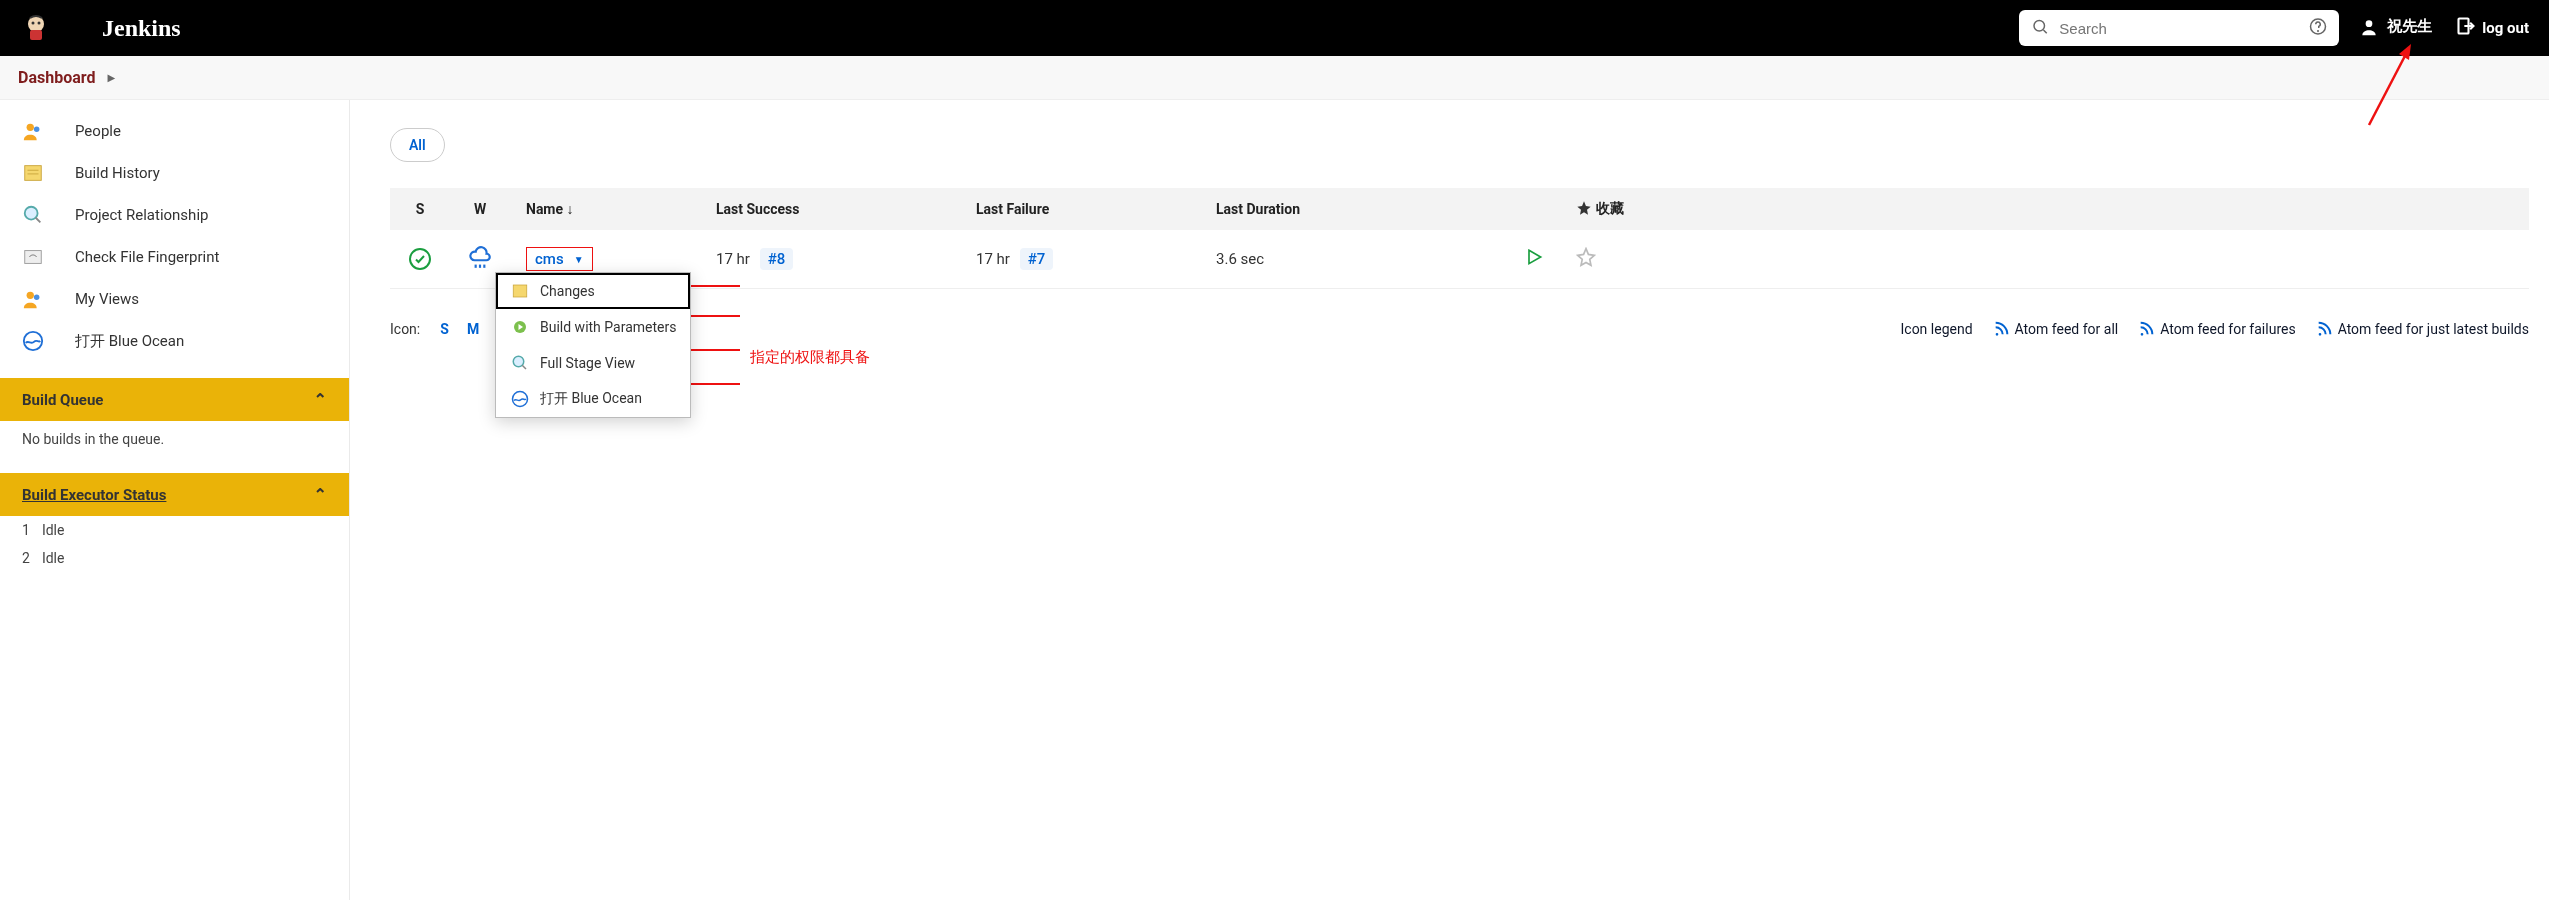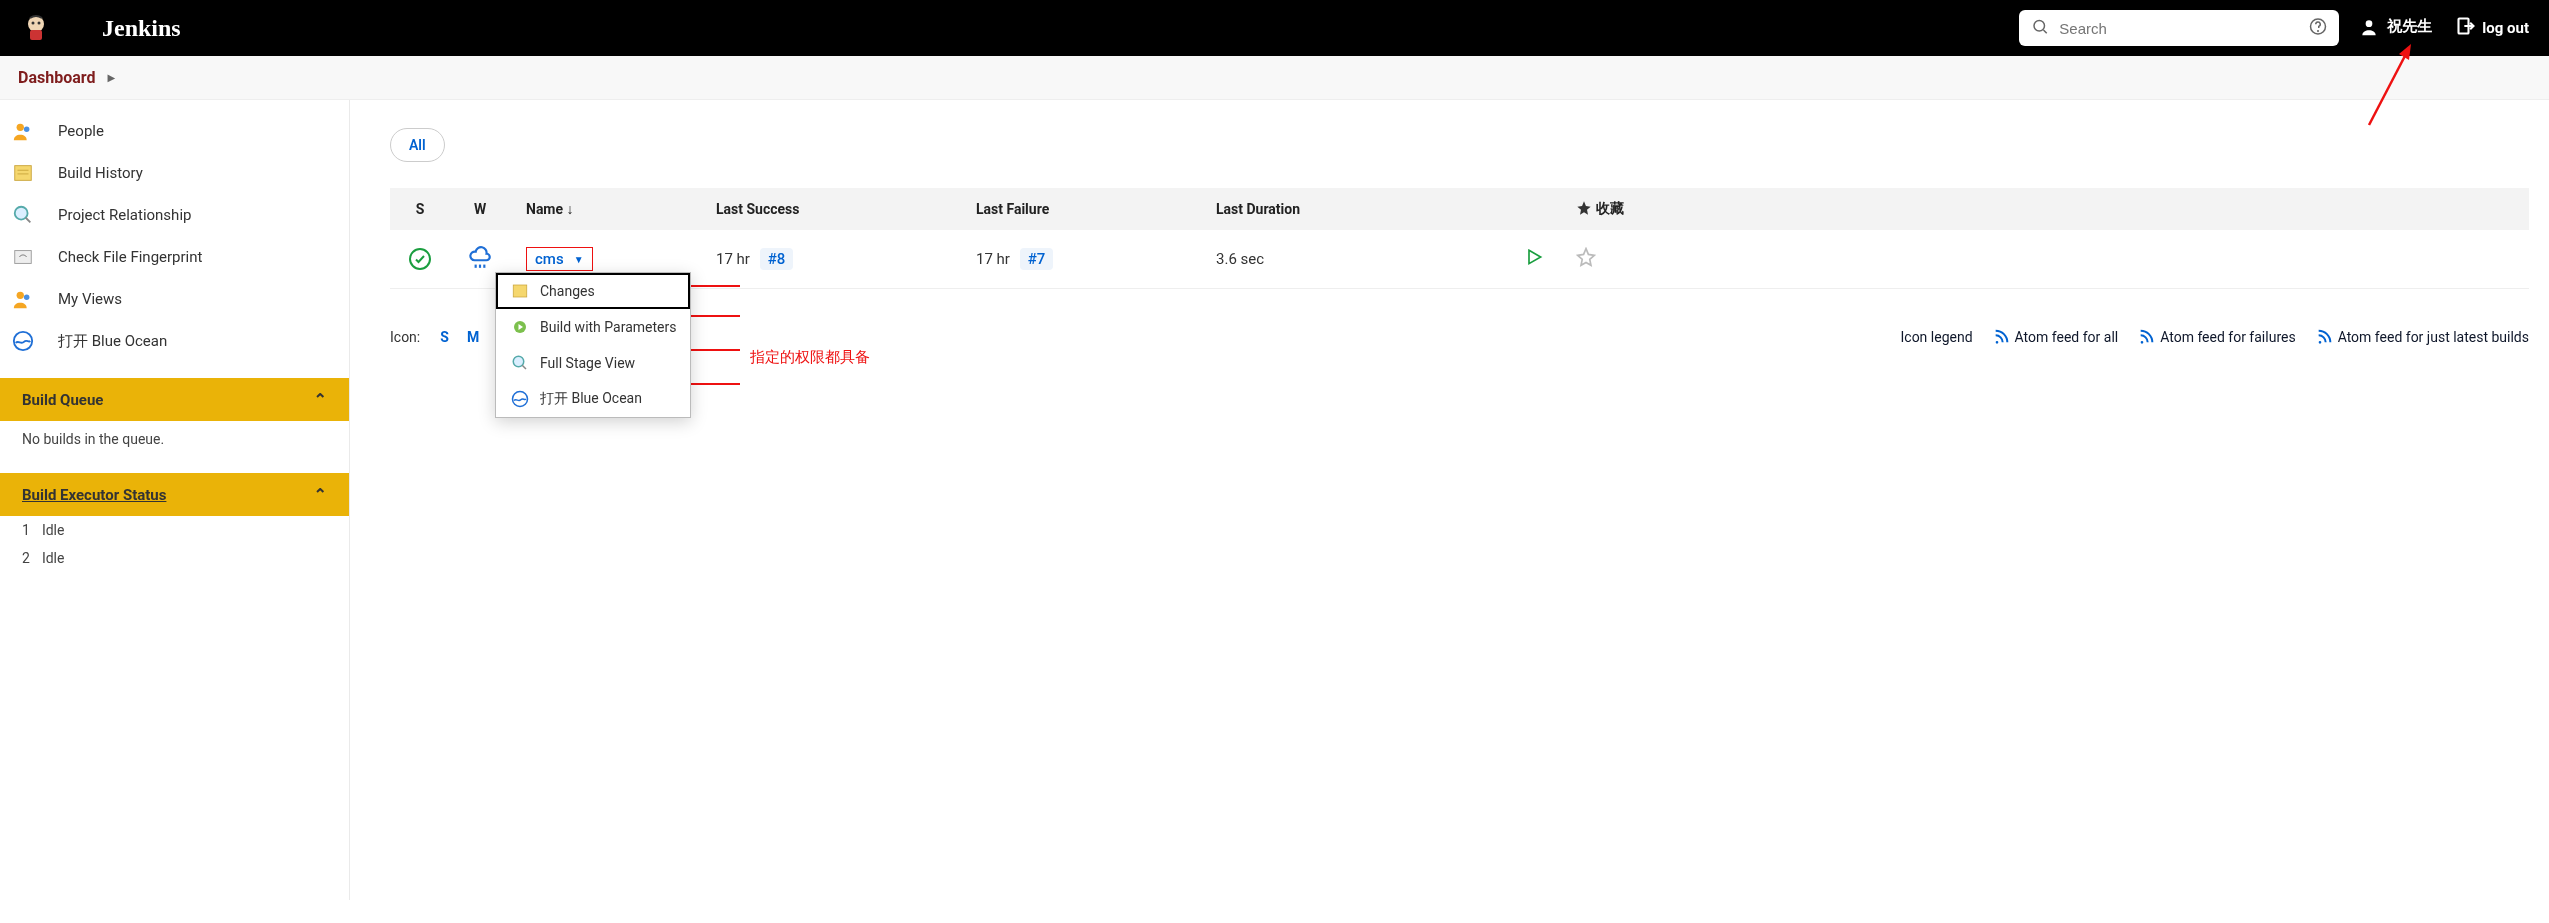--- a/index.html
+++ b/index.html
@@ -23,21 +23,21 @@
   .breadcrumb-bar { background: #f8f8f8; border-bottom: 1px solid #eee; height: 44px; display: flex; align-items: center; padding: 0 18px; }
   .breadcrumb-item { font-weight: bold; font-size: 16px; color: #7f1d1d; margin-right: 12px; }
   .breadcrumb-caret { color: #666; font-size: 10px; }
 
   
   .body-wrap { display: flex; }
   .sidebar { width: 350px; border-right: 1px solid #eaeaea; min-height: 800px; padding-top: 10px; }
   .content { flex: 1; padding: 28px 20px 20px 40px; position: relative; }
 
   
-  .nav-item { display: flex; align-items: center; gap: 24px; padding: 10px 12px; cursor: pointer; font-size: 15px; color: #333; }
+  .nav-item { display: flex; align-items: center; gap: 31px; padding: 10px 22px; cursor: pointer; font-size: 15px; color: #333; }
   .nav-icon { width: 22px; height: 22px; display: inline-flex; align-items: center; justify-content: center; }
 
   
   .side-panel-header { background: #eab308; padding: 12px 22px; font-weight: bold; display: flex; justify-content: space-between; align-items: center; cursor: pointer; margin-top: 16px; font-size: 15px; }
   .side-panel-header.underline span:first-child { text-decoration: underline; }
   .side-panel-body { padding: 10px 22px; font-size: 14px; color: #444; }
   .executor-row { display: flex; gap: 12px; padding: 6px 22px; font-size: 14px; color: #444; }
   .chev { font-size: 16px; color: #333; }
 
   
@@ -58,21 +58,21 @@
   .star-icon { color: #bbb; cursor: pointer; width: 20px; height: 20px; }
   .fav-header-icon { width: 16px; height: 16px; fill: #333; vertical-align: text-bottom; margin-right:4px;}
 
   
   .dropdown { position: absolute; background: #fff; border: 1px solid #bbb; box-shadow: 0 4px 16px rgba(0,0,0,.18); min-width: 190px; z-index: 10; }
   .dropdown-item { display: flex; align-items: center; gap: 10px; padding: 8px 14px; font-size: 14px; cursor: pointer; }
   .dropdown-item.hl { outline: 2px solid #000; outline-offset: -2px; }
   .dd-icon { width: 20px; height: 20px; display: inline-flex; align-items: center; justify-content: center; }
 
   
-  .footer-row { display: flex; align-items: center; gap: 20px; margin-top: 40px; font-size: 14px; flex-wrap: wrap; }
+  .footer-row { display: flex; align-items: center; gap: 20px; margin-top: 32px; font-size: 14px; flex-wrap: wrap; }
   .icon-sizes { display: flex; align-items: center; gap: 18px; }
   .icon-size-link { color: #0062d1; font-weight: bold; cursor: pointer; }
   .footer-row .flex-sp { flex: 1; }
   .footer-link { color: #0f172a; font-weight: 400; cursor: pointer; display: inline-flex; align-items: center; gap: 6px; }
   .rss { width: 16px; height: 16px; }
 
   
   .anno-arrow { position: absolute; pointer-events: none; }
   .anno-text { position: absolute; color: #e11; font-size: 15px; font-weight: 500; pointer-events: none; }
 </style>

